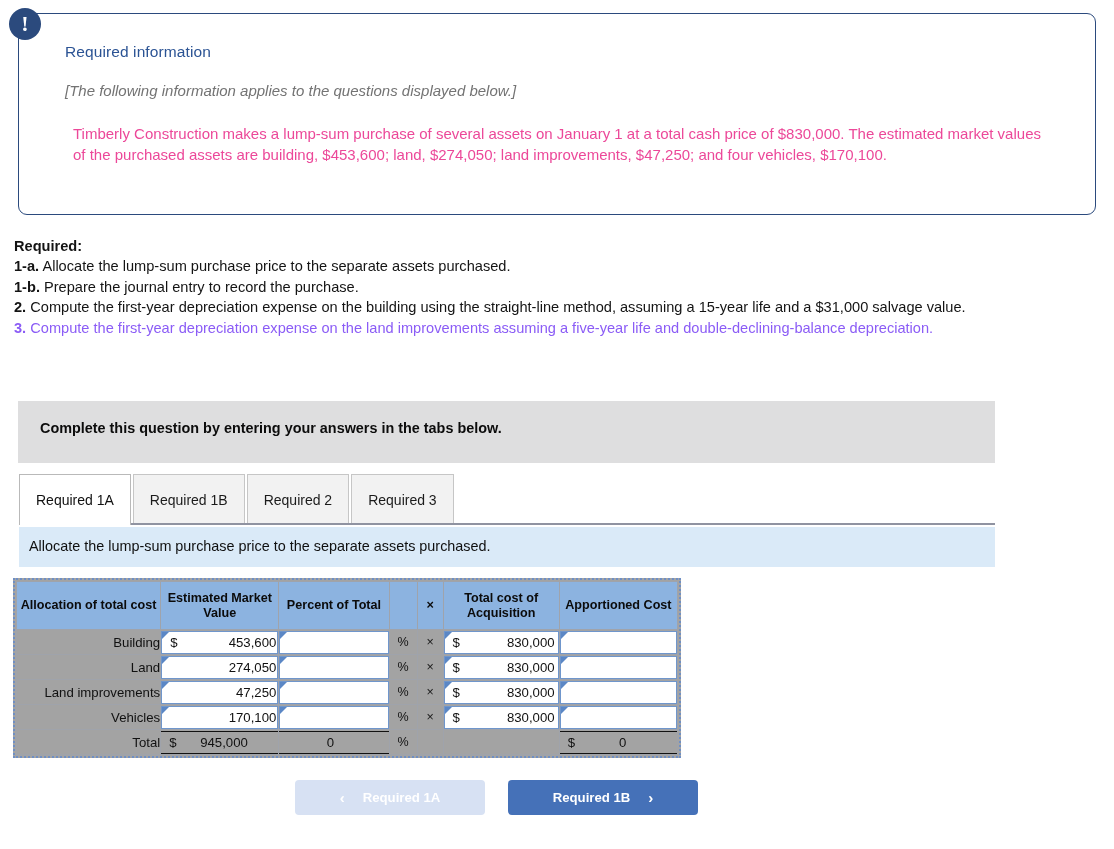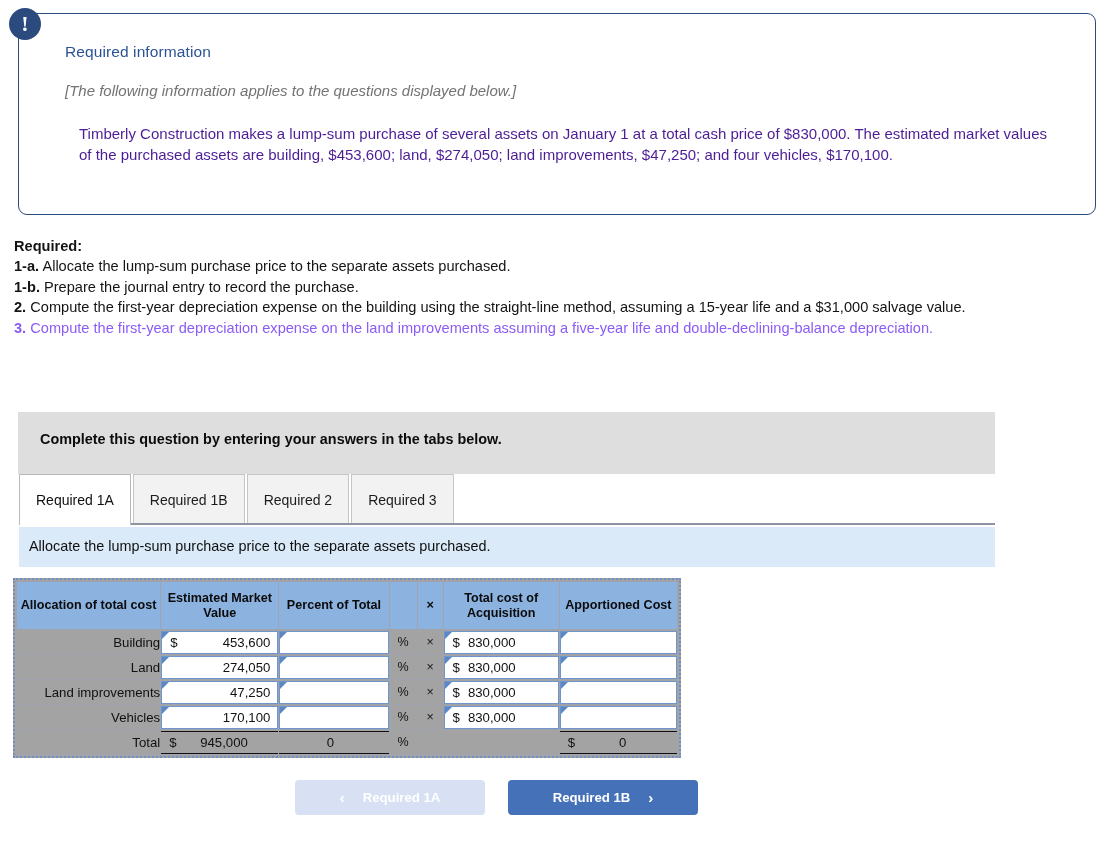--- a/index.html
+++ b/index.html
@@ -33,36 +33,36 @@
   .callout-inner { padding: 29px 28px 0 46px; }
   .callout-title {
     color: #2b5394; font-size: 15.5px; font-weight: normal;
     margin: 0 0 21px 0; letter-spacing: .1px;
   }
   .callout-italic {
     font-style: italic; font-size: 15px; color: #737373;
     margin: 0 0 24px 0;
   }
   .callout-body {
-    font-size: 15px; color: #4c1d95; line-height: 21px;
-    margin: 14px; max-width: 982px;
+    font-size: 15px; color: #ec4899; line-height: 21px;
+    margin: 8px; max-width: 982px;
   }
 
   
   .required-block {
     position: absolute; left: 14px; top: 236px; width: 1060px;
     font-size: 14.6px; line-height: 20.4px; color: #141414;
   }
   .required-block p { margin: 0; }
   .required-block b { font-weight: bold; }
   .req-3 { color: #8b5cf6; }
 
   
   .gray-banner {
-    position: absolute; left: 18px; top: 412px;
+    position: absolute; left: 18px; top: 401px;
     width: 977px; height: 62px;
     background: #dededf;
   }
   .gray-banner span {
     position: absolute; left: 22px; top: 19px;
     font-size: 14.4px; font-weight: bold; color: #0c0c0c;
   }
 
   
   .tabs {
@@ -160,21 +160,21 @@
     display: flex; align-items: center;
     font-size: 13.2px;
   }
   .cellbox .marker {
     position: absolute; left: 0; top: 0;
     width: 0; height: 0;
     border-top: 7px solid #5b87c5;
     border-right: 7px solid transparent;
   }
   .cellbox .dollar { padding-left: 8px; }
-  .cellbox .amount { flex: 1; text-align: right; padding-right: 7px; }
+  .cellbox .amount { flex: 1; text-align: right; padding-right: 1px; margin-left: 39px; }
 
   td.cellwrap { padding: 0; }
   .totalcell {
     height: 23px; display: flex; align-items: center;
     border-top: 1.6px solid #111111;
     border-bottom: 1.6px solid #111111;
     font-size: 13.2px;
   }
   .totalcell .dollar { padding-left: 8px; }
   .totalcell .amount { flex: 1; text-align: center; padding-right: 7px; }

